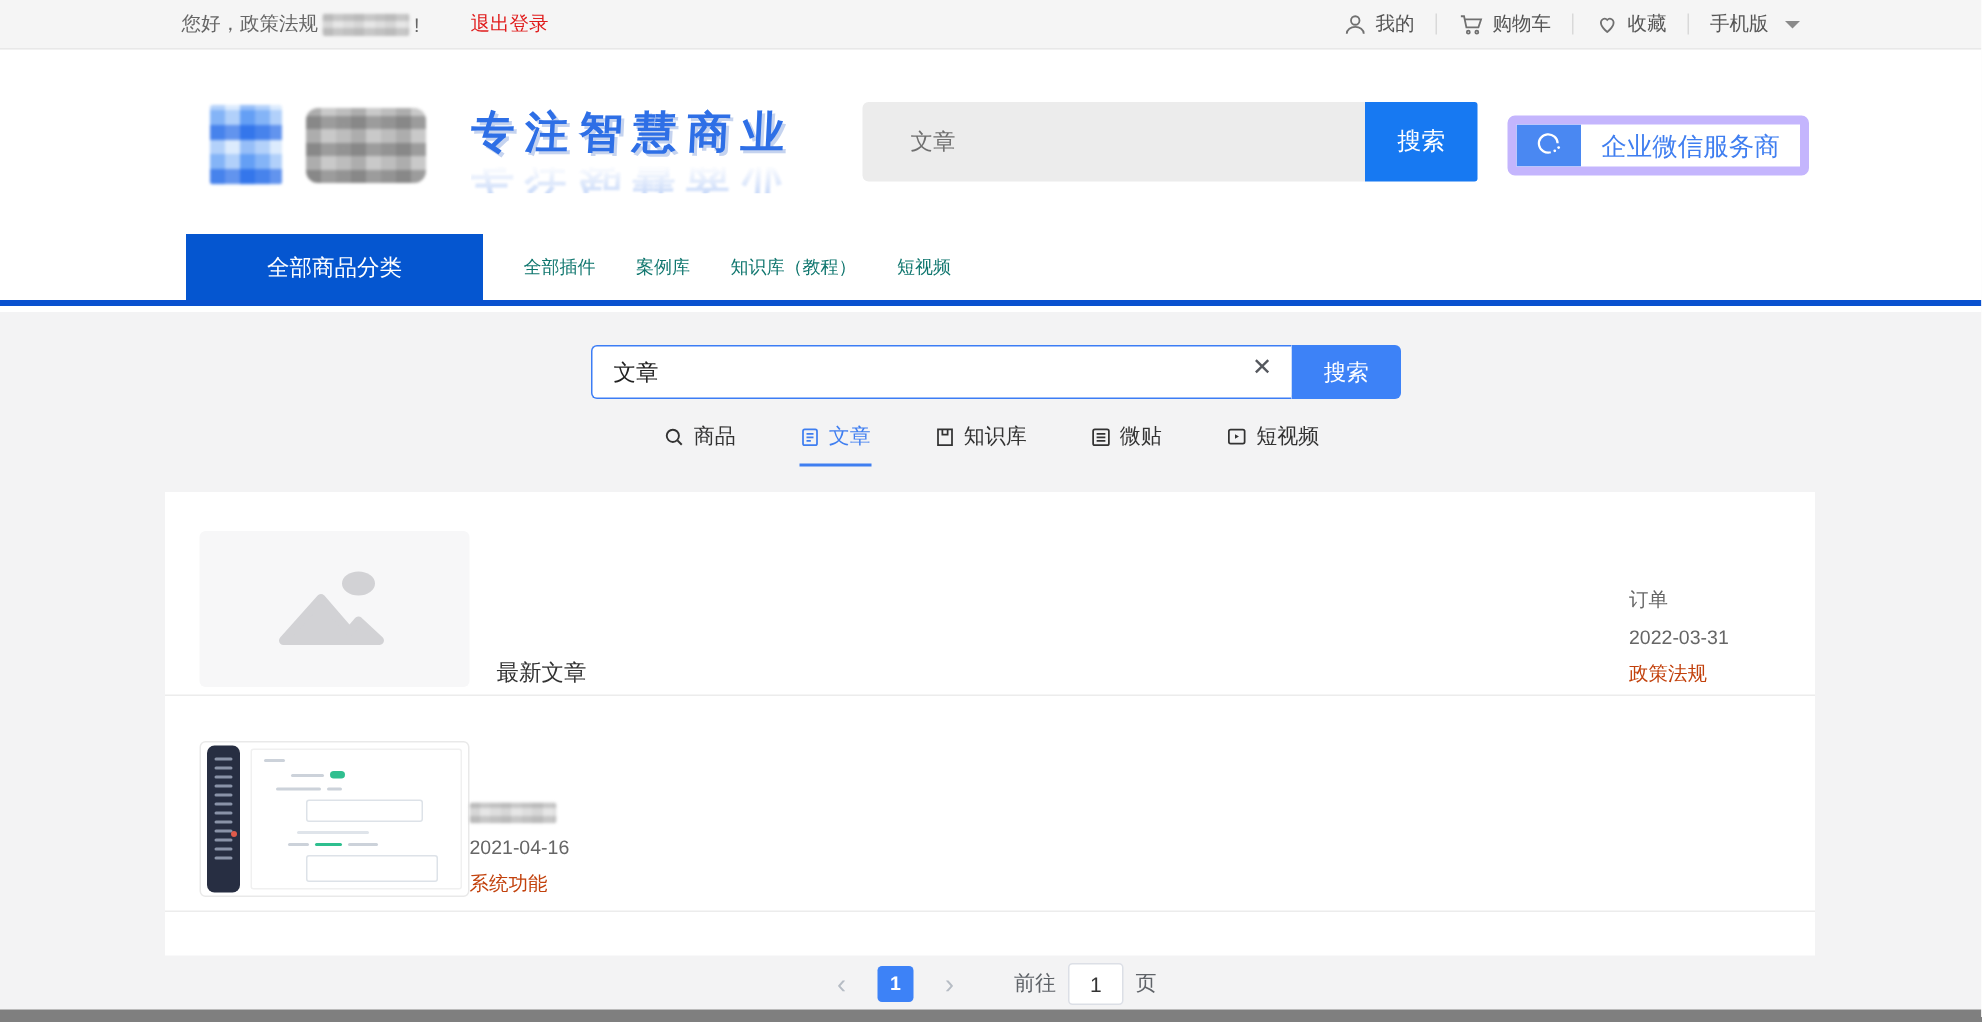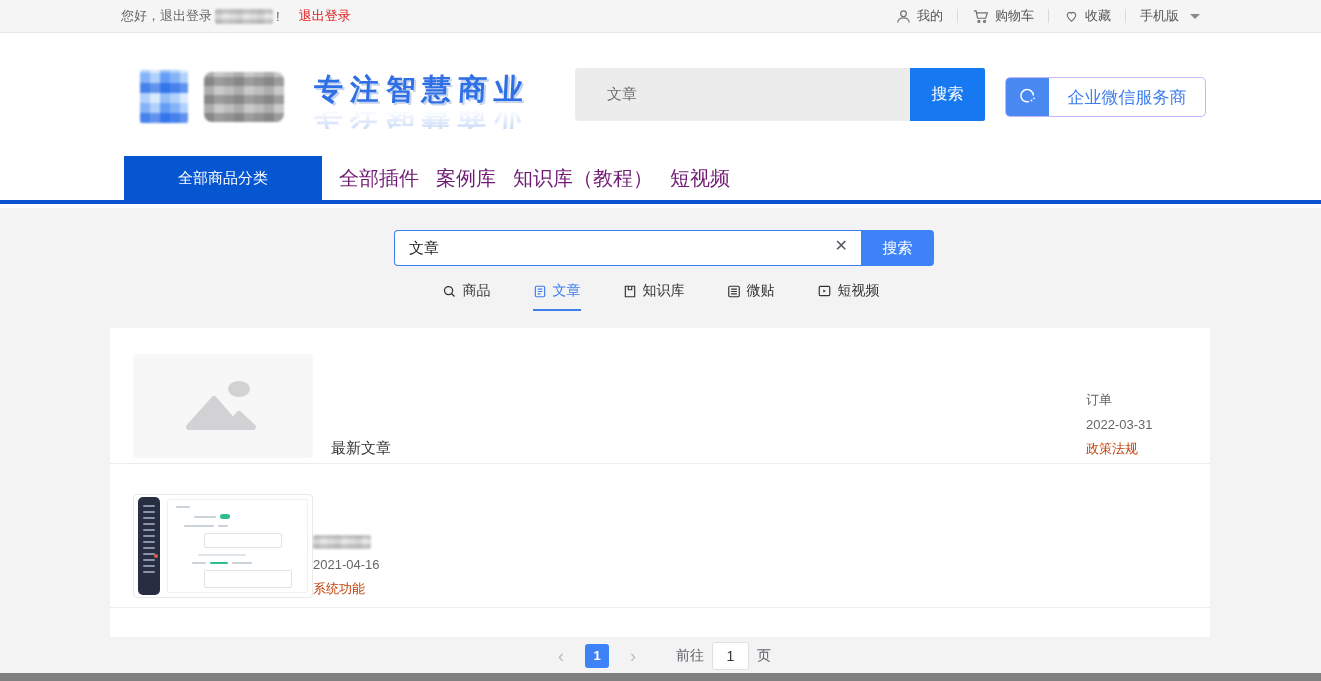--- a/index.html
+++ b/index.html
@@ -27,21 +27,21 @@
     background-image:
       repeating-linear-gradient(0deg, rgba(120,120,120,.6) 0 9px, rgba(190,190,190,.45) 9px 18px),
       repeating-linear-gradient(90deg, #9f9f9f 0 10px, #d2d2d2 10px 20px, #bcbcbc 20px 30px);
   }
   .mosaic-blue {
     background-image:
       repeating-linear-gradient(0deg, rgba(47,111,232,.7) 0 10px, rgba(137,183,248,.5) 10px 20px, rgba(222,236,253,.55) 20px 30px),
       repeating-linear-gradient(90deg, #7fb0f6 0 10px, #d9e9fc 10px 20px, #3e86f2 20px 30px);
   }
   .name-blur { width:58px; height:15px; margin:0 3px; vertical-align:-3px; }
-  .logout { color:#e01b1b; margin-left:19px; text-decoration:none; cursor:pointer; }
+  .logout { color:#e01b1b; margin-left:34px; text-decoration:none; cursor:pointer; }
   .topbar-right { display:flex; align-items:center; color:#555; }
   .tb-item { display:flex; align-items:center; gap:5px; cursor:pointer; }
   .tb-item svg { display:block; }
   .tb-sep { width:1px; height:14px; background:#d9d9d9; margin:0 14px; }
   .caret-down { width:0; height:0; border-left:5px solid transparent; border-right:5px solid transparent; border-top:5px solid #8a8a8a; margin-left:6px; }
 
   
   .header { position:absolute; top:34px; left:0; right:0; height:122px; background:#fff; }
   .logo-row { position:absolute; left:140px; top:36px; display:flex; align-items:flex-start; }
   .logo-icon { width:48px; height:53px; }
@@ -63,35 +63,35 @@
     width:335px; height:53px; background:#ececec; border:none; outline:none;
     border-radius:4px 0 0 4px; padding:0 16px 0 32px; font-size:15px; color:#6f6f6f;
     font-family:inherit;
   }
   .hsearch button {
     width:75px; height:53px; background:#1779f2; color:#fff; border:none;
     font-size:16px; cursor:pointer; border-radius:0 2px 2px 0; font-family:inherit;
   }
   .wechat-btn {
     position:absolute; left:1005px; top:43px; width:201px; height:40px;
-    border:1px solid #c4b5fd; border-radius:5px; background:#fff;
+    border:6px solid #c4b5fd; border-radius:5px; background:#fff;
     display:flex; align-items:center; overflow:hidden; cursor:pointer; padding:0;
   }
   .wechat-icon-box { width:43px; height:100%; background:#4a88f2; display:flex; align-items:center; justify-content:center; }
   .wechat-label { flex:1; text-align:center; color:#3f7ef0; font-size:17px; font-family:inherit; }
 
   
   .nav {
     position:absolute; top:156px; left:0; right:0; height:48px;
     background:#fff; border-bottom:4px solid #0a51cf;
     display:flex; align-items:stretch; padding-left:124px;
   }
   .nav-item {
-    display:flex; align-items:center; font-size:20px; color:#701a75;
-    margin-left:17px; cursor:pointer; white-space:nowrap;
+    display:flex; align-items:center; font-size:12px; color:#0f766e;
+    margin-left:27px; cursor:pointer; white-space:nowrap;
   }
   .nav-item.active {
     width:198px; margin-left:0; justify-content:center;
     background:#0556d0; color:#fff; font-size:15px;
   }
 
   
   .content { position:absolute; top:208px; left:0; right:0; bottom:8px; background:#f3f3f4; }
 
   .content-search { position:absolute; left:394px; top:22px; display:flex; height:36px; }
@@ -166,21 +166,21 @@
 
   .bottom-strip { position:absolute; left:0; right:0; bottom:0; height:8px; background:#7f7f7f; }
 </style>
 </head>
 <body>
 
 <div id="canvas">
 
   <div class="topbar">
     <div class="topbar-left">
-      <span>您好，退出登录</span>
+      <span>您好，政策法规</span>
       <span class="mosaic mosaic-light name-blur"></span>
       <span>!</span>
       <a class="logout">退出登录</a>
     </div>
     <div class="topbar-right">
       <span class="tb-item">
         <span>
           <svg width="17" height="17" viewBox="0 0 24 24" fill="none" stroke="#707070" stroke-width="1.7">
             <circle cx="12" cy="8" r="4"></circle>
               <path d="M4 20.5c0-4.2 3.8-6.5 8-6.5s8 2.3 8 6.5"></path>

